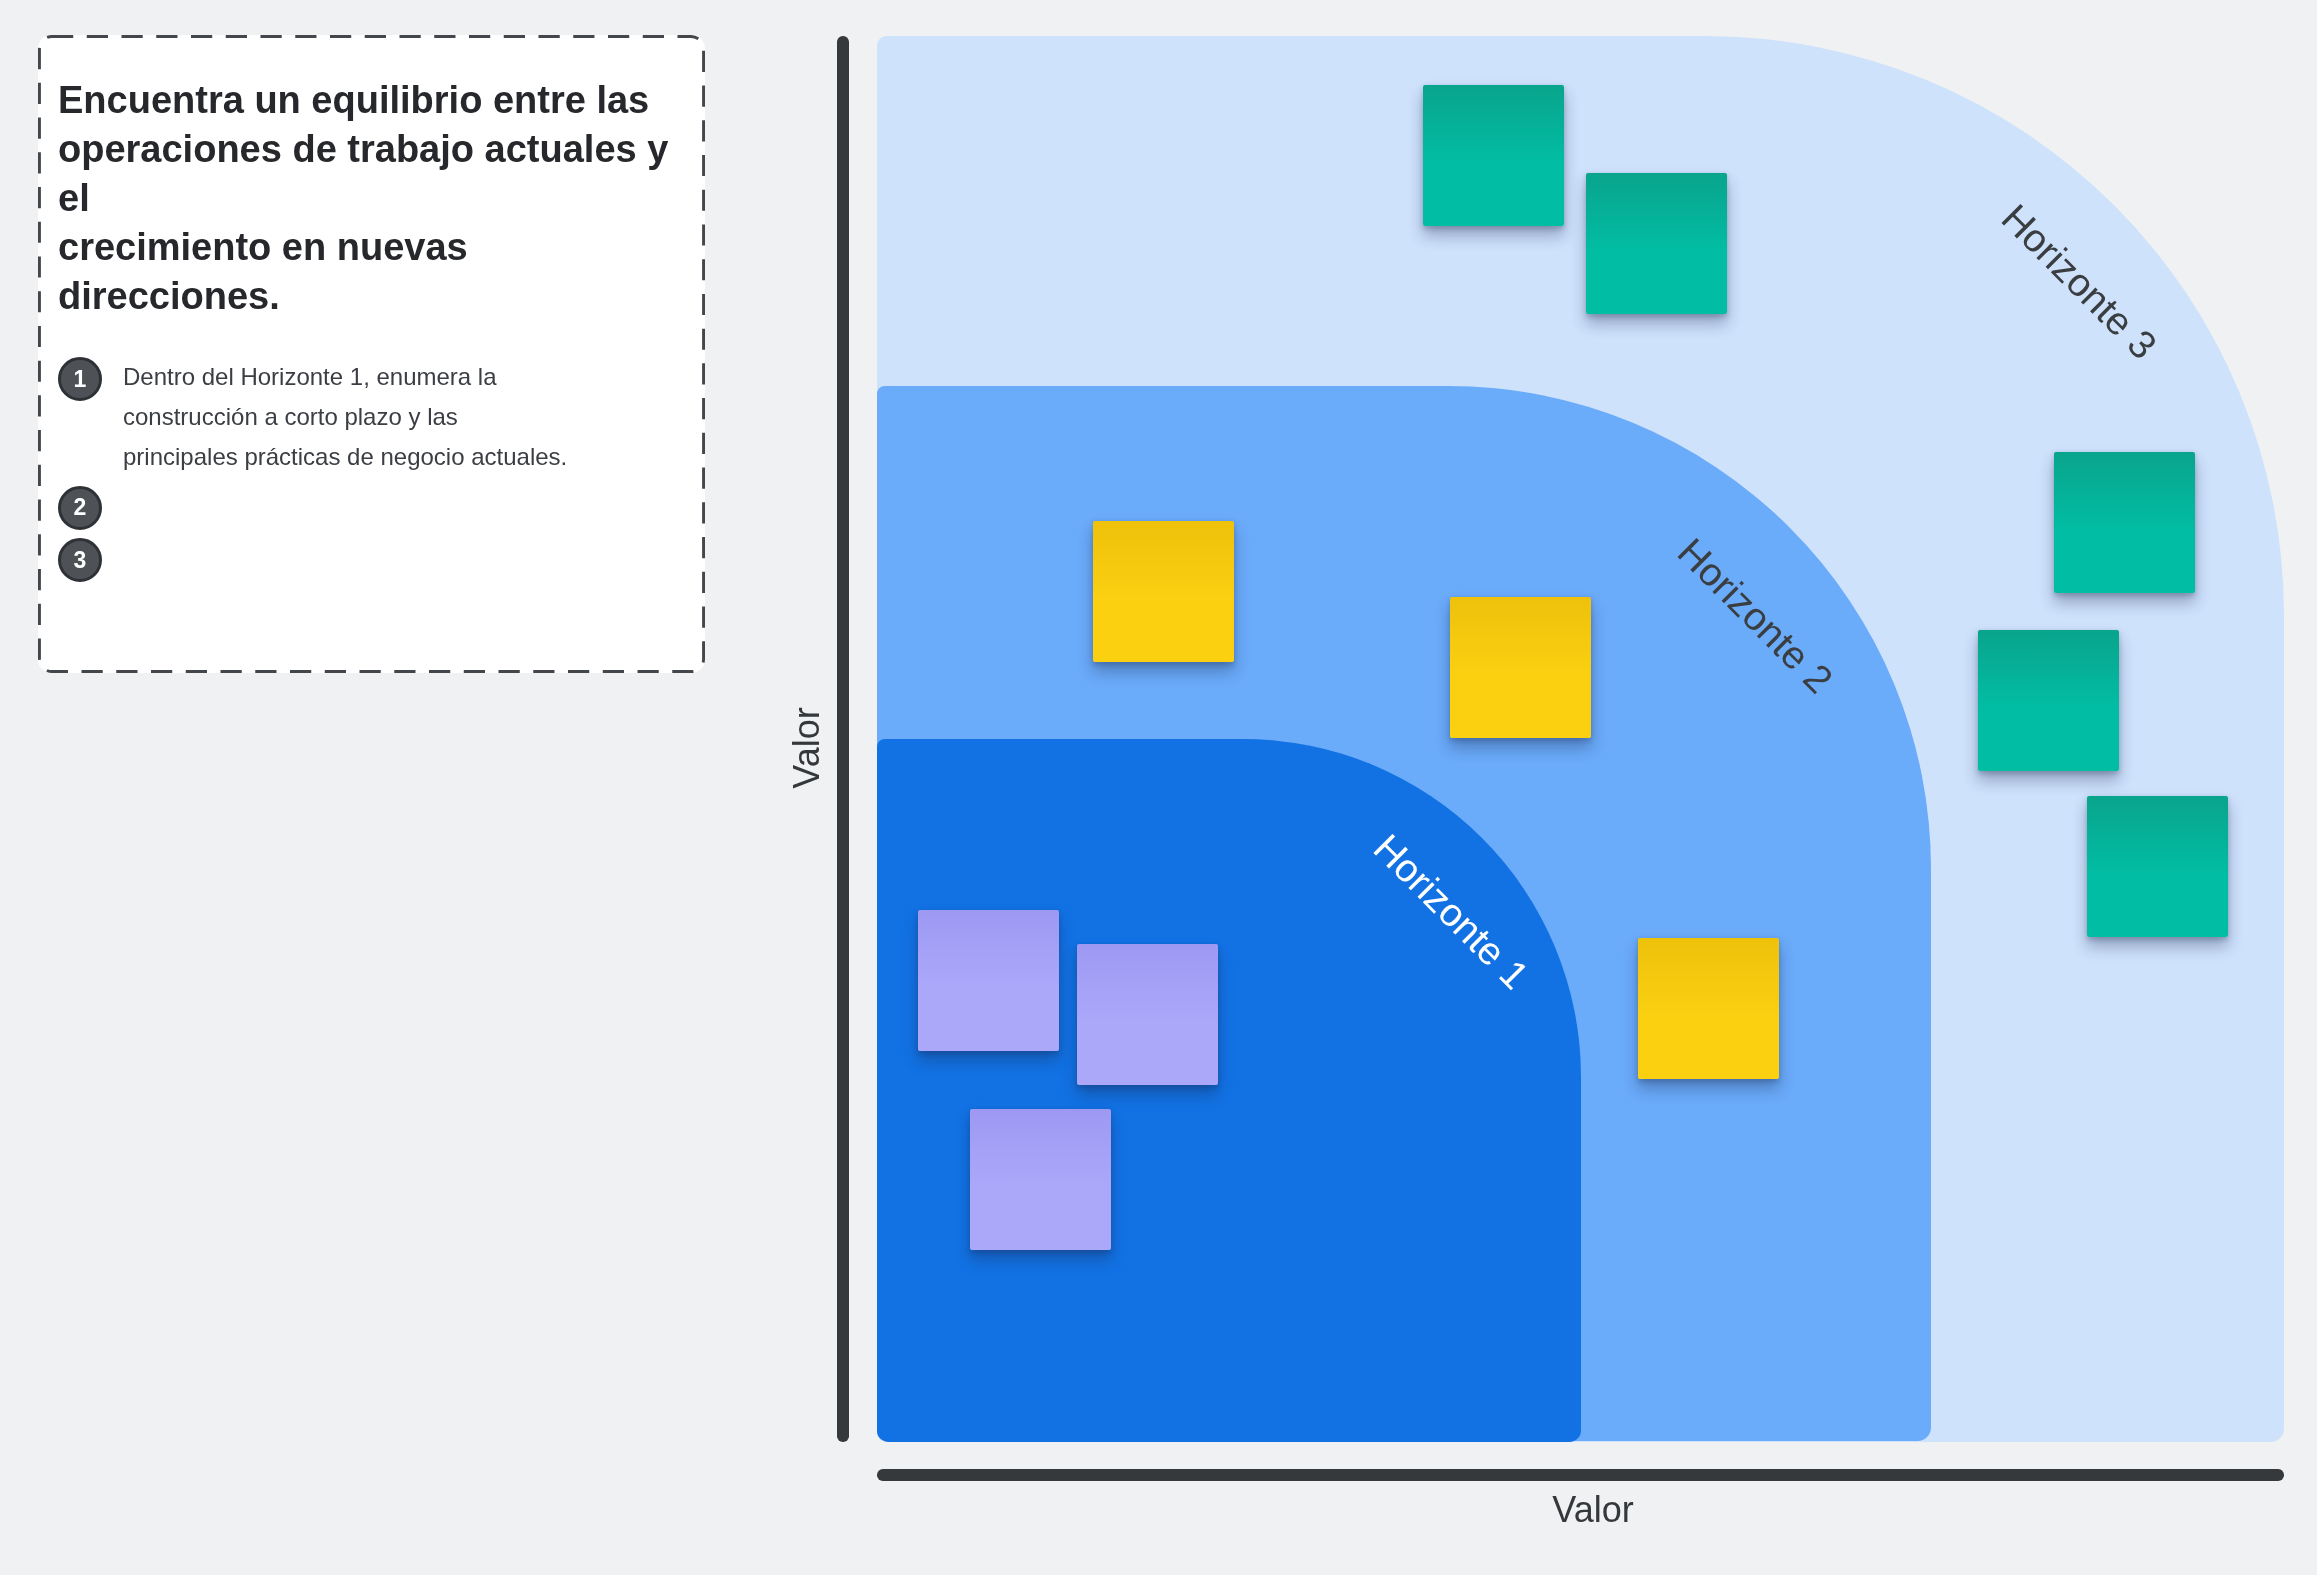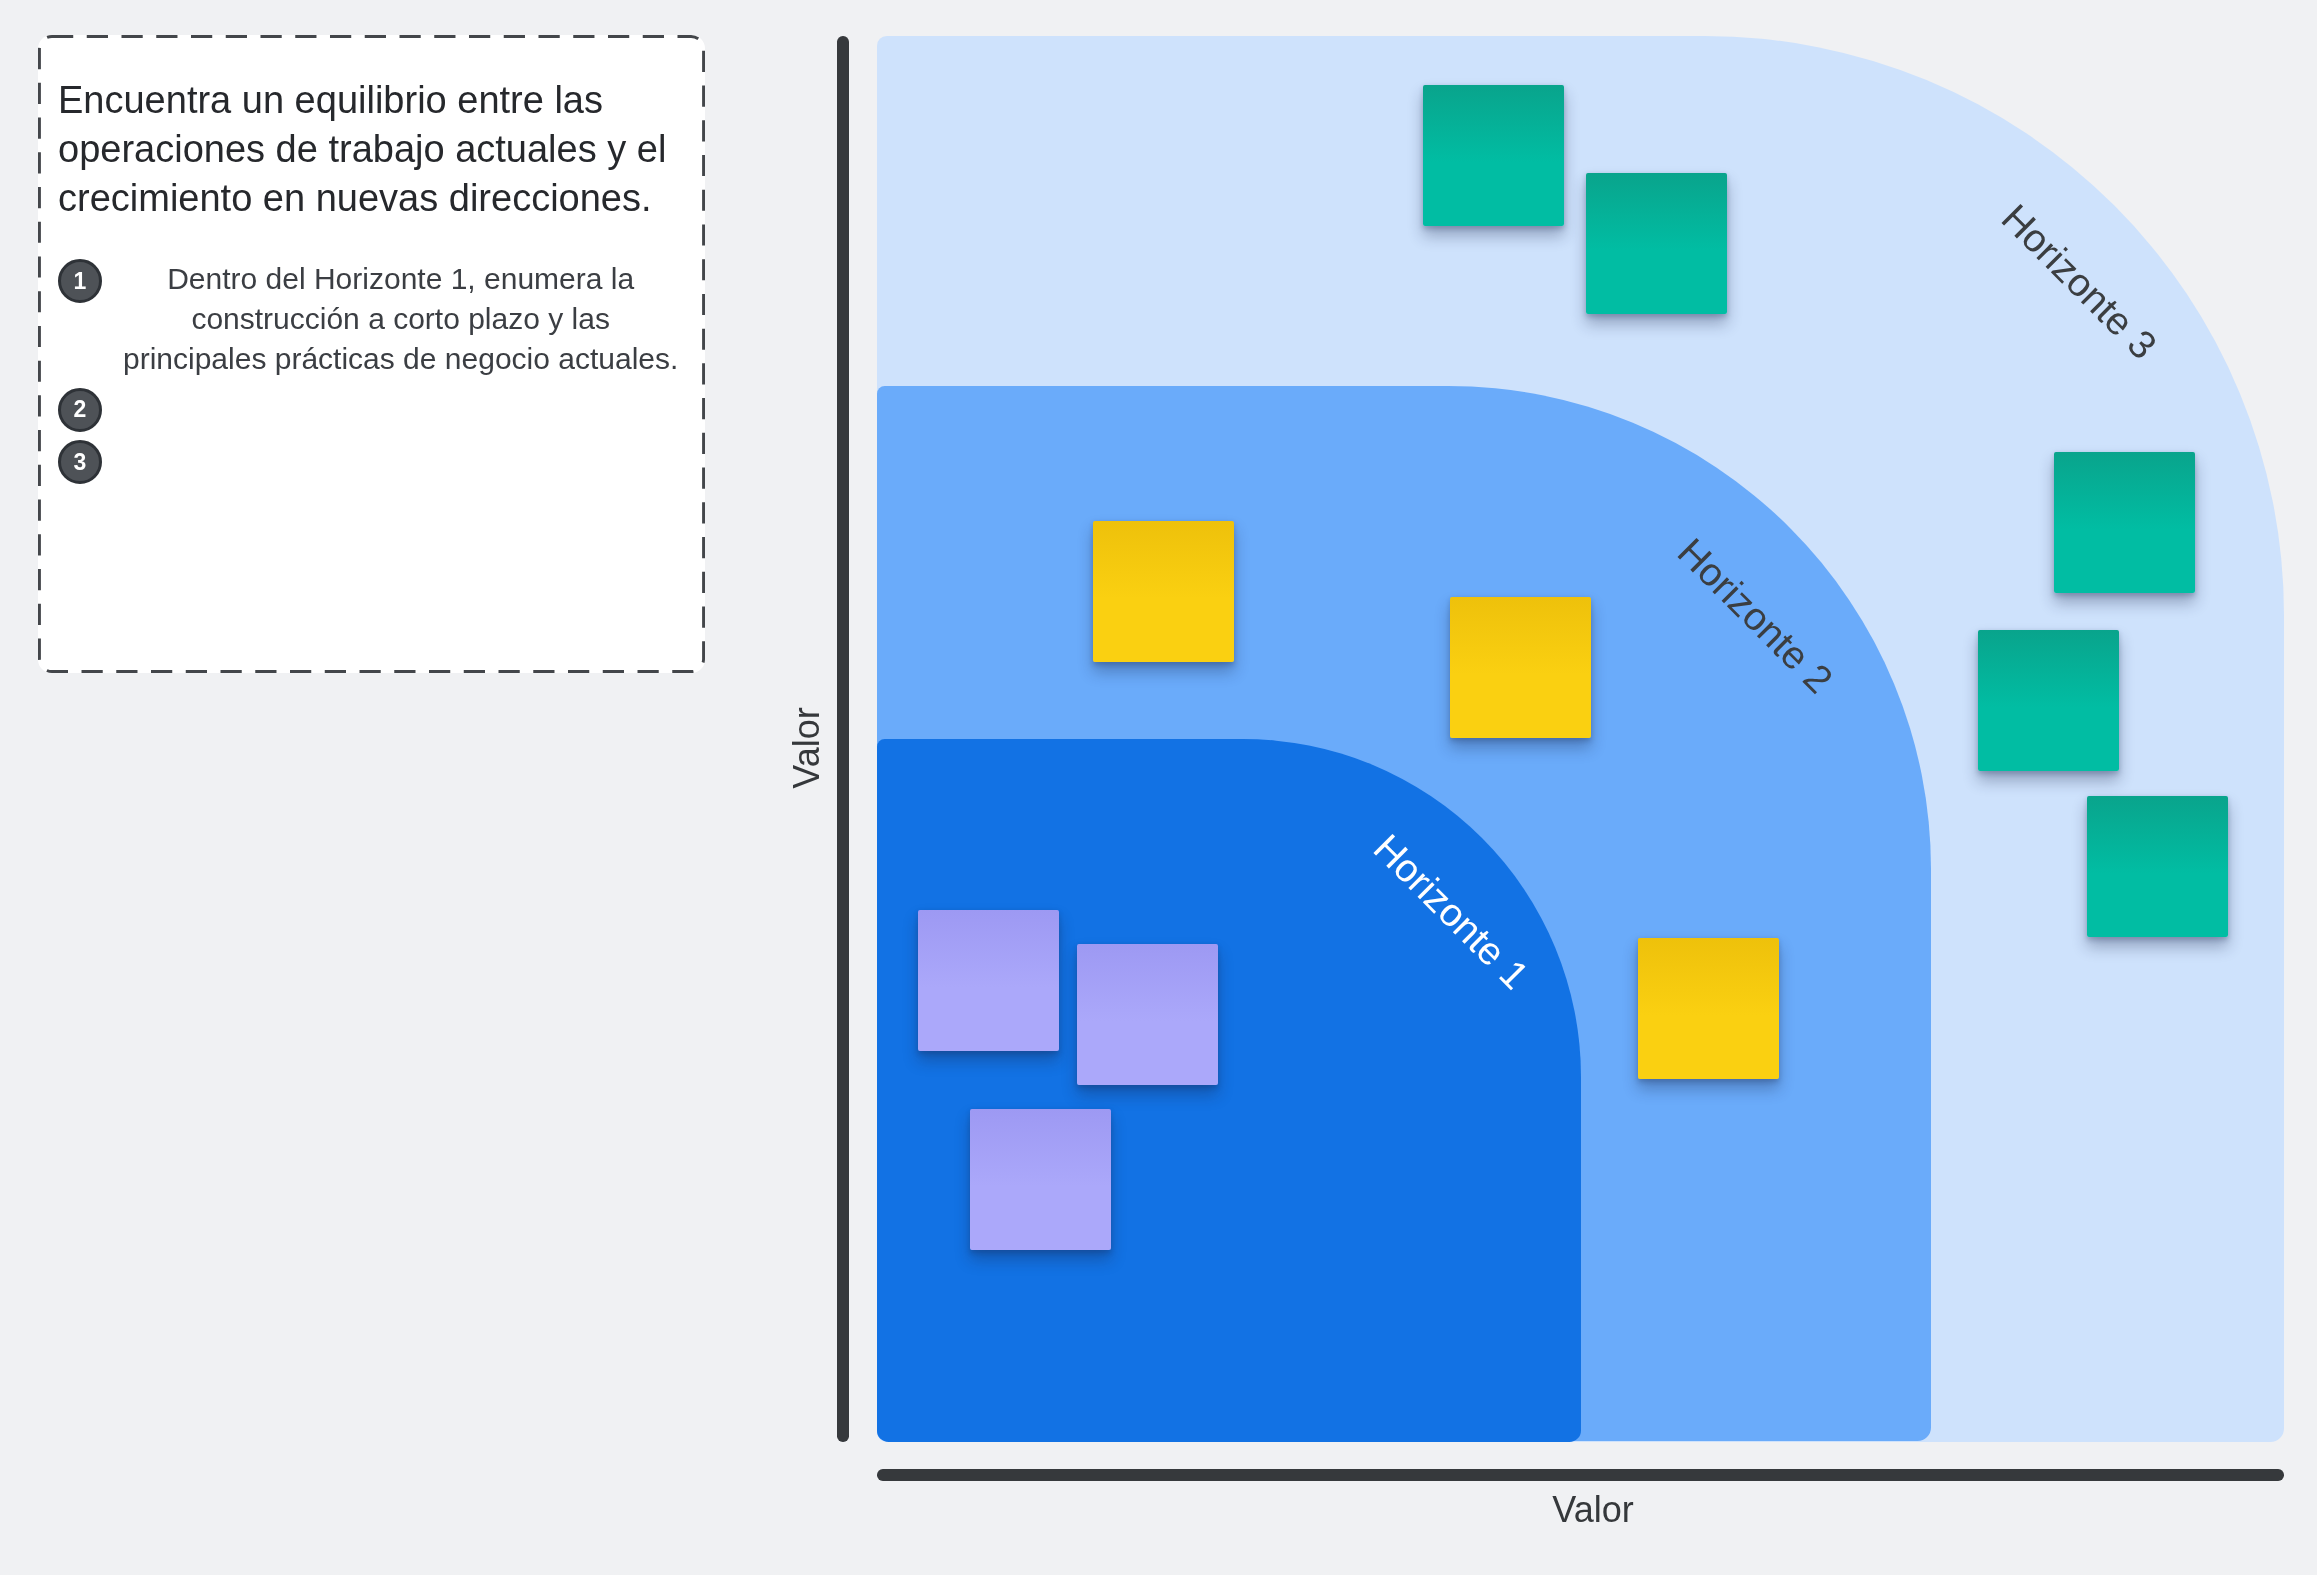--- a/index.html
+++ b/index.html
@@ -13,33 +13,33 @@
   .board { position:absolute; inset:0; }
 
   
   .panel {
     position:absolute; left:38px; top:35px; width:667px; height:638px;
     background:#ffffff; border-radius:13.5px;
     padding:41px 23px 0 20px;
   }
   .panel-border-svg { position:absolute; inset:0; width:100%; height:100%; pointer-events:none; }
   .panel-title {
-    font-size:38px; line-height:49px; font-weight:400; color:#26282c;
+    font-size:38px; line-height:49px; font-weight:700; color:#26282c;
     white-space:pre-line; margin-bottom:36px;
   }
   .step { display:flex; align-items:flex-start; margin-bottom:8.7px; }
   .step-badge {
     flex:0 0 44px; width:44px; height:44px; border-radius:50%;
     background:#4e5257; border:3.9px solid #2e3237;
     color:#ffffff; font-size:23px; font-weight:700;
     display:flex; align-items:center; justify-content:center;
     margin-right:21px; margin-top:0px;
   }
   .step-text {
-    font-size:30px; line-height:40px; color:#3b3e43; white-space:pre-line;text-align:center;
+    font-size:24px; line-height:40px; color:#3b3e43; white-space:pre-line;
   }
 
   
   .y-axis {
     position:absolute; left:837px; top:36px; width:11.6px; height:1406px;
     background:#36393c; border-radius:5.8px;
   }
   .x-axis {
     position:absolute; left:877px; top:1469px; width:1407px; height:11.6px;
     background:#36393c; border-radius:5.8px;

